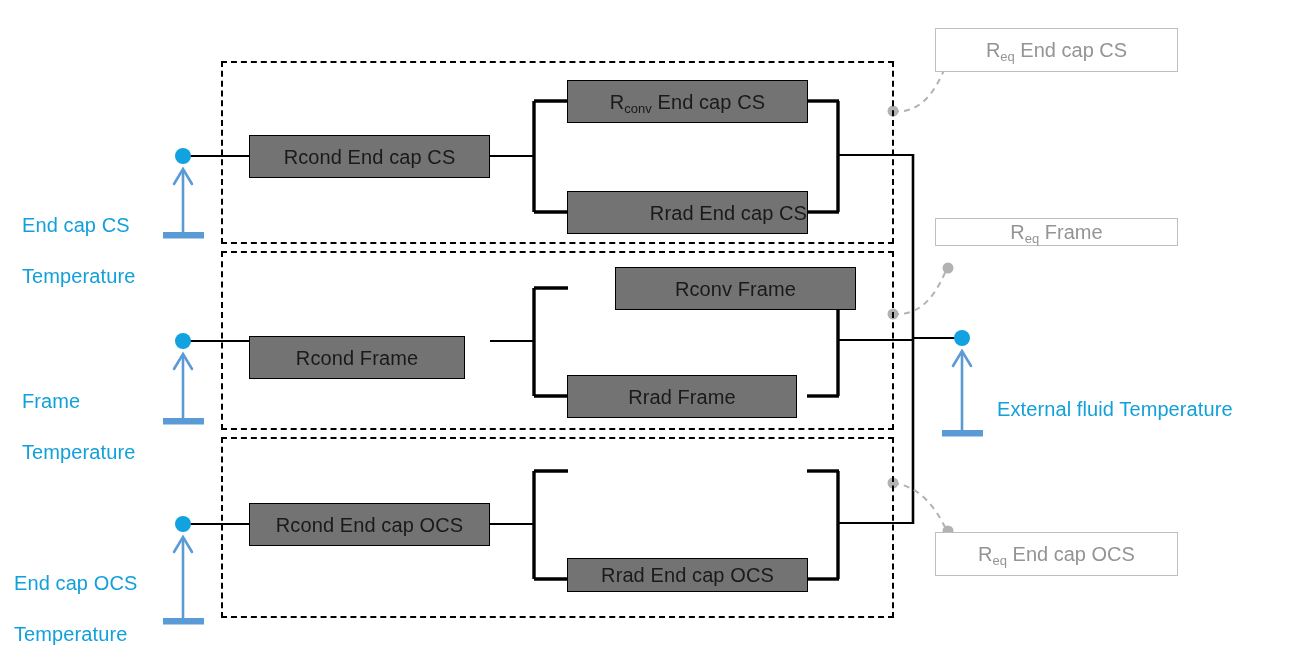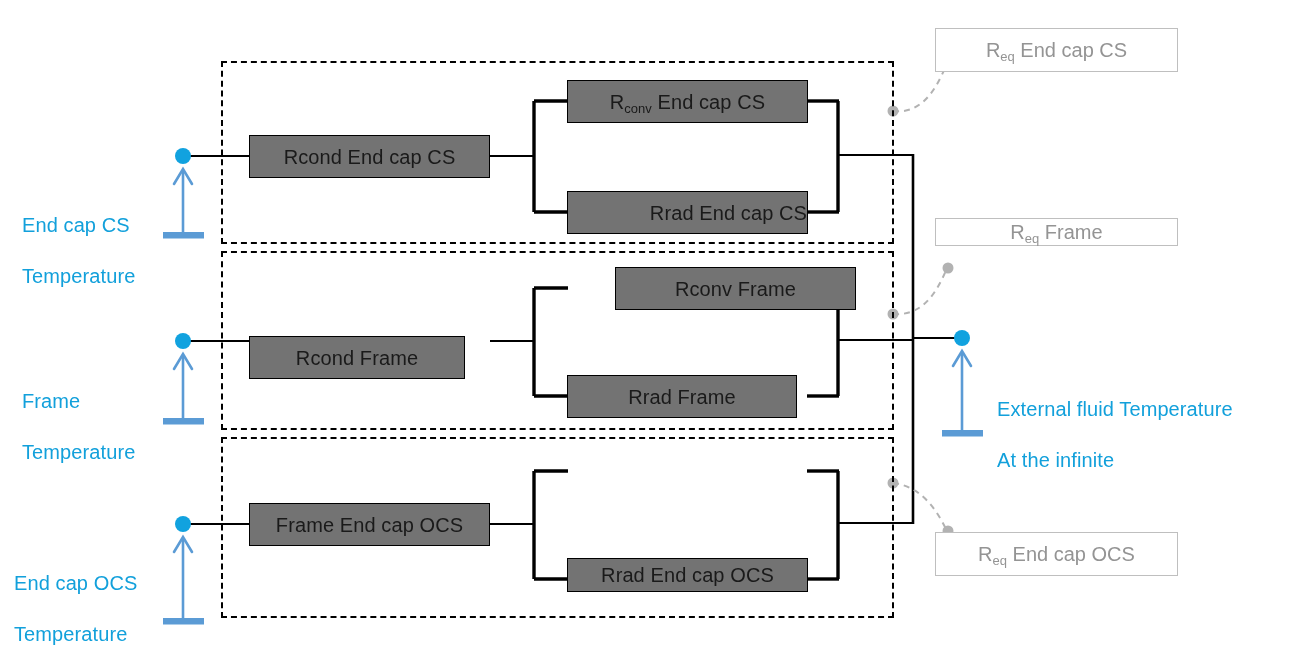--- a/index.html
+++ b/index.html
@@ -190,21 +190,21 @@
     <span>Rcond Frame</span>
   </div>
   <div class="res-box" style="left:567px; top:267px; width:241px; height:43px;margin-left:48px;">
     <span><span>Rconv Frame</span><sub></sub><span></span></span>
   </div>
   <div class="res-box" style="left:567px; top:375px; width:230px; height:43px;">
     <span><span>Rrad Frame</span><sub></sub><span></span></span>
   </div>
 
   <div class="res-box" style="left:249px; top:503px; width:241px; height:43px;">
-    <span>Frame End cap OCS</span>
+    <span>Rcond End cap OCS</span>
   </div>
   <div class="res-box" style="left:567px; top:558px; width:241px; height:34px;">
     <span><span>Rrad End cap OCS</span><sub></sub><span></span></span>
   </div>
 
   <div class="req-box" style="left:935px; top:28px; width:243px; height:44px;">
     <span><span>R</span><sub>eq</sub><span> End cap CS</span></span>
   </div>
   <div class="req-box" style="left:935px; top:218px; width:243px; height:28px;">
     <span><span>R</span><sub>eq</sub><span> Frame</span></span>
@@ -223,16 +223,15 @@
     <div>Temperature</div>
   </div>
 
   <div class="temp-label left-label" style="left:14px; top:545px; width:160px;">
     <div>End cap OCS</div>
     <div>Temperature</div>
   </div>
 
   <div class="temp-label right-label" style="left:997px; top:371px; width:300px;">
     <div>External fluid Temperature</div>
-    <div>At the infinite</div>
   </div>
 
 </div>
 
 </body></html>

